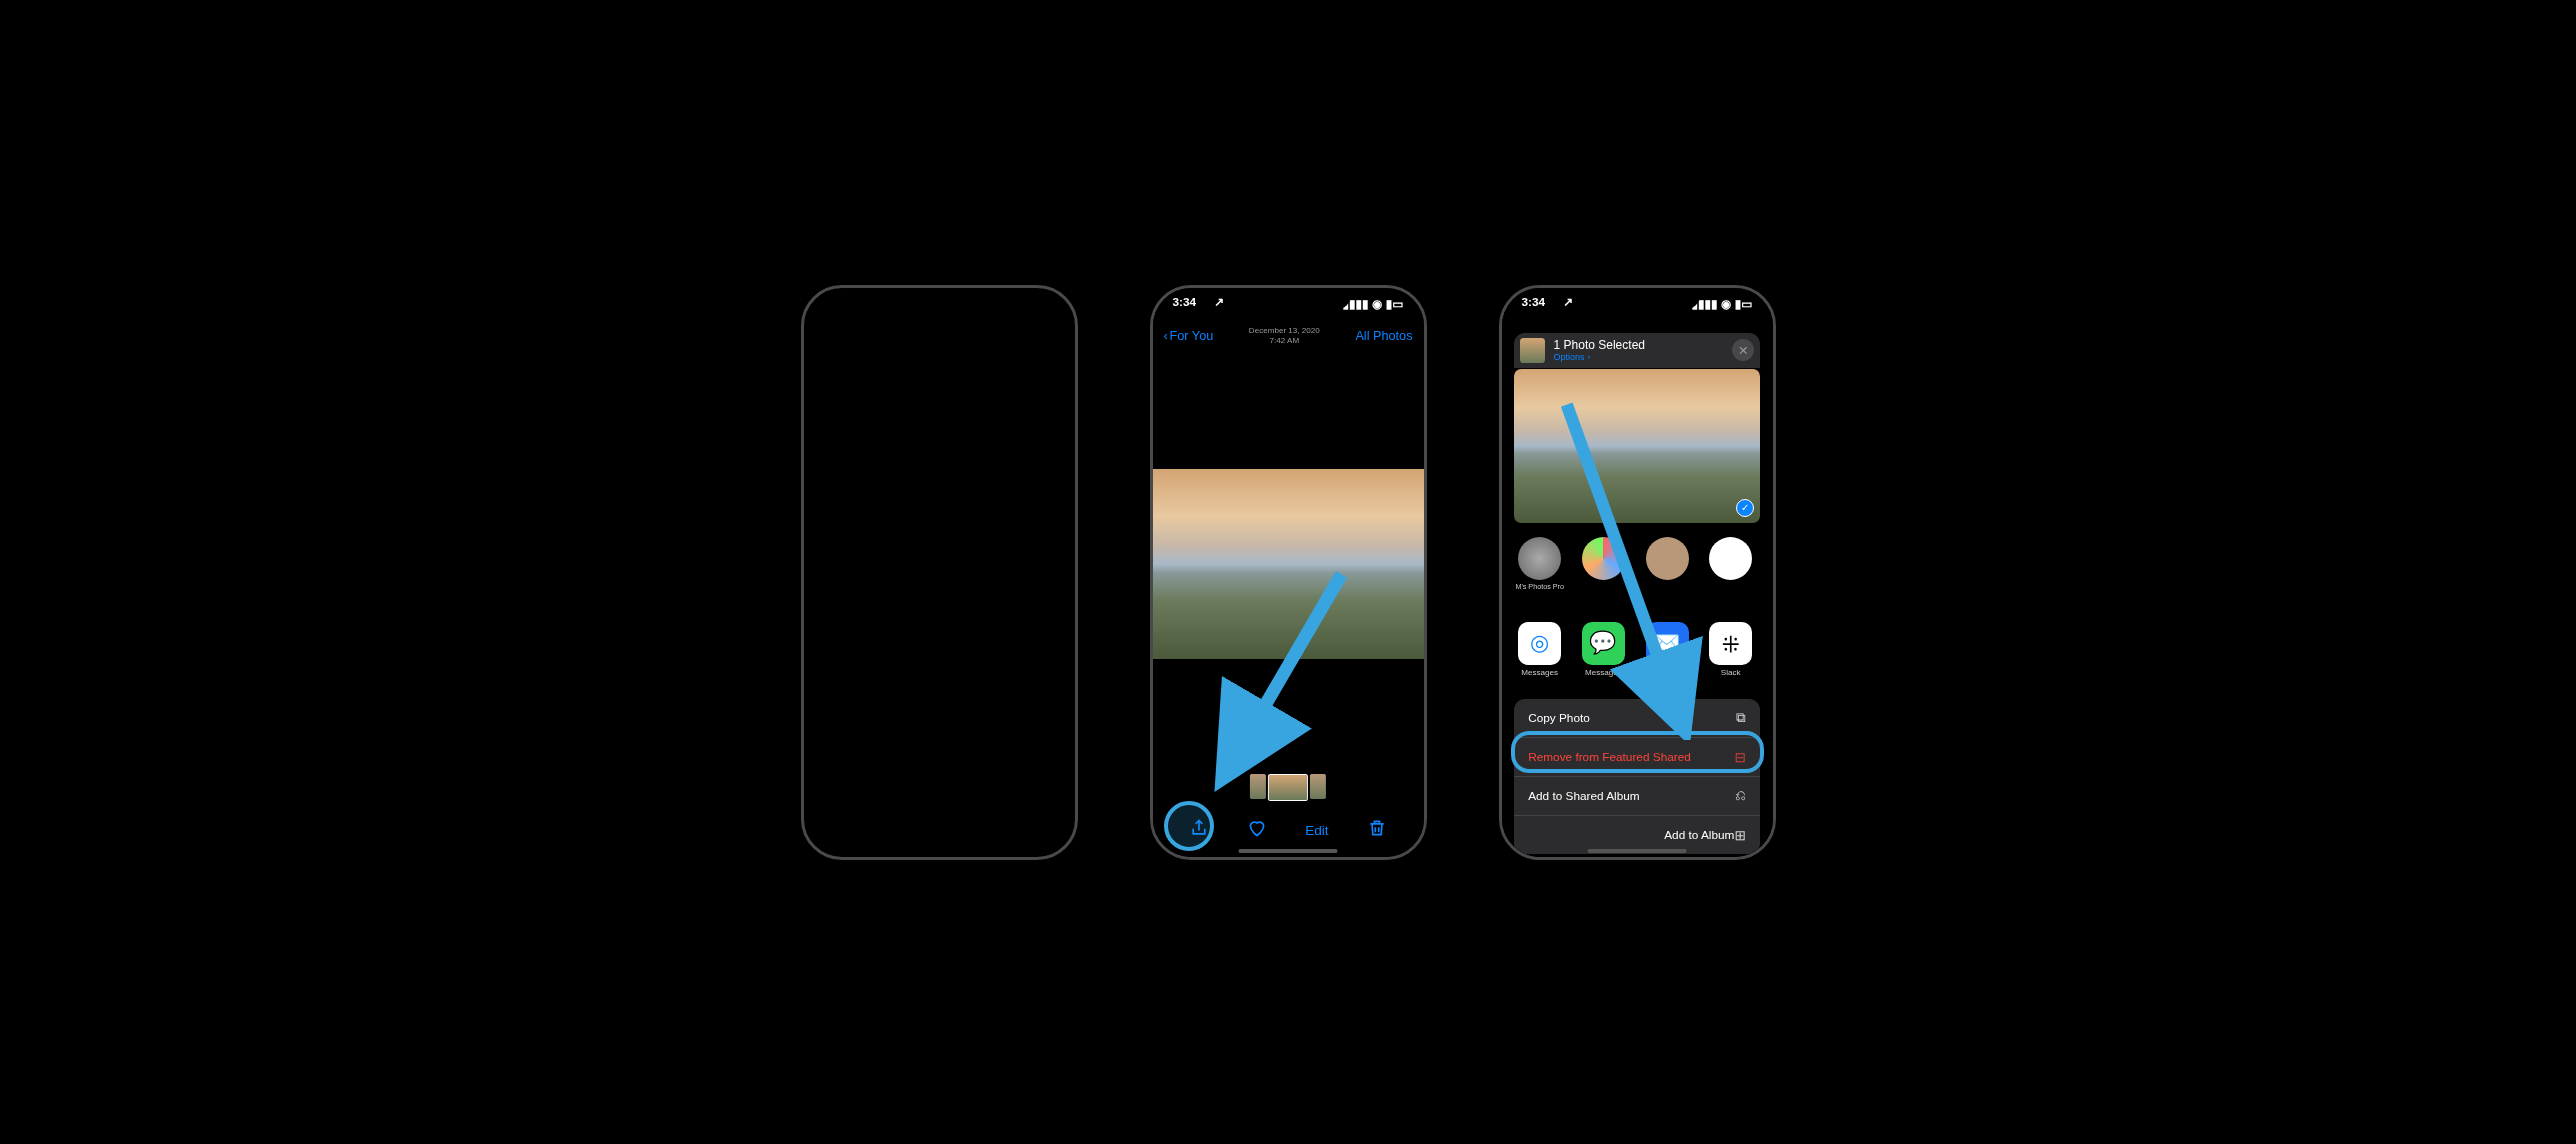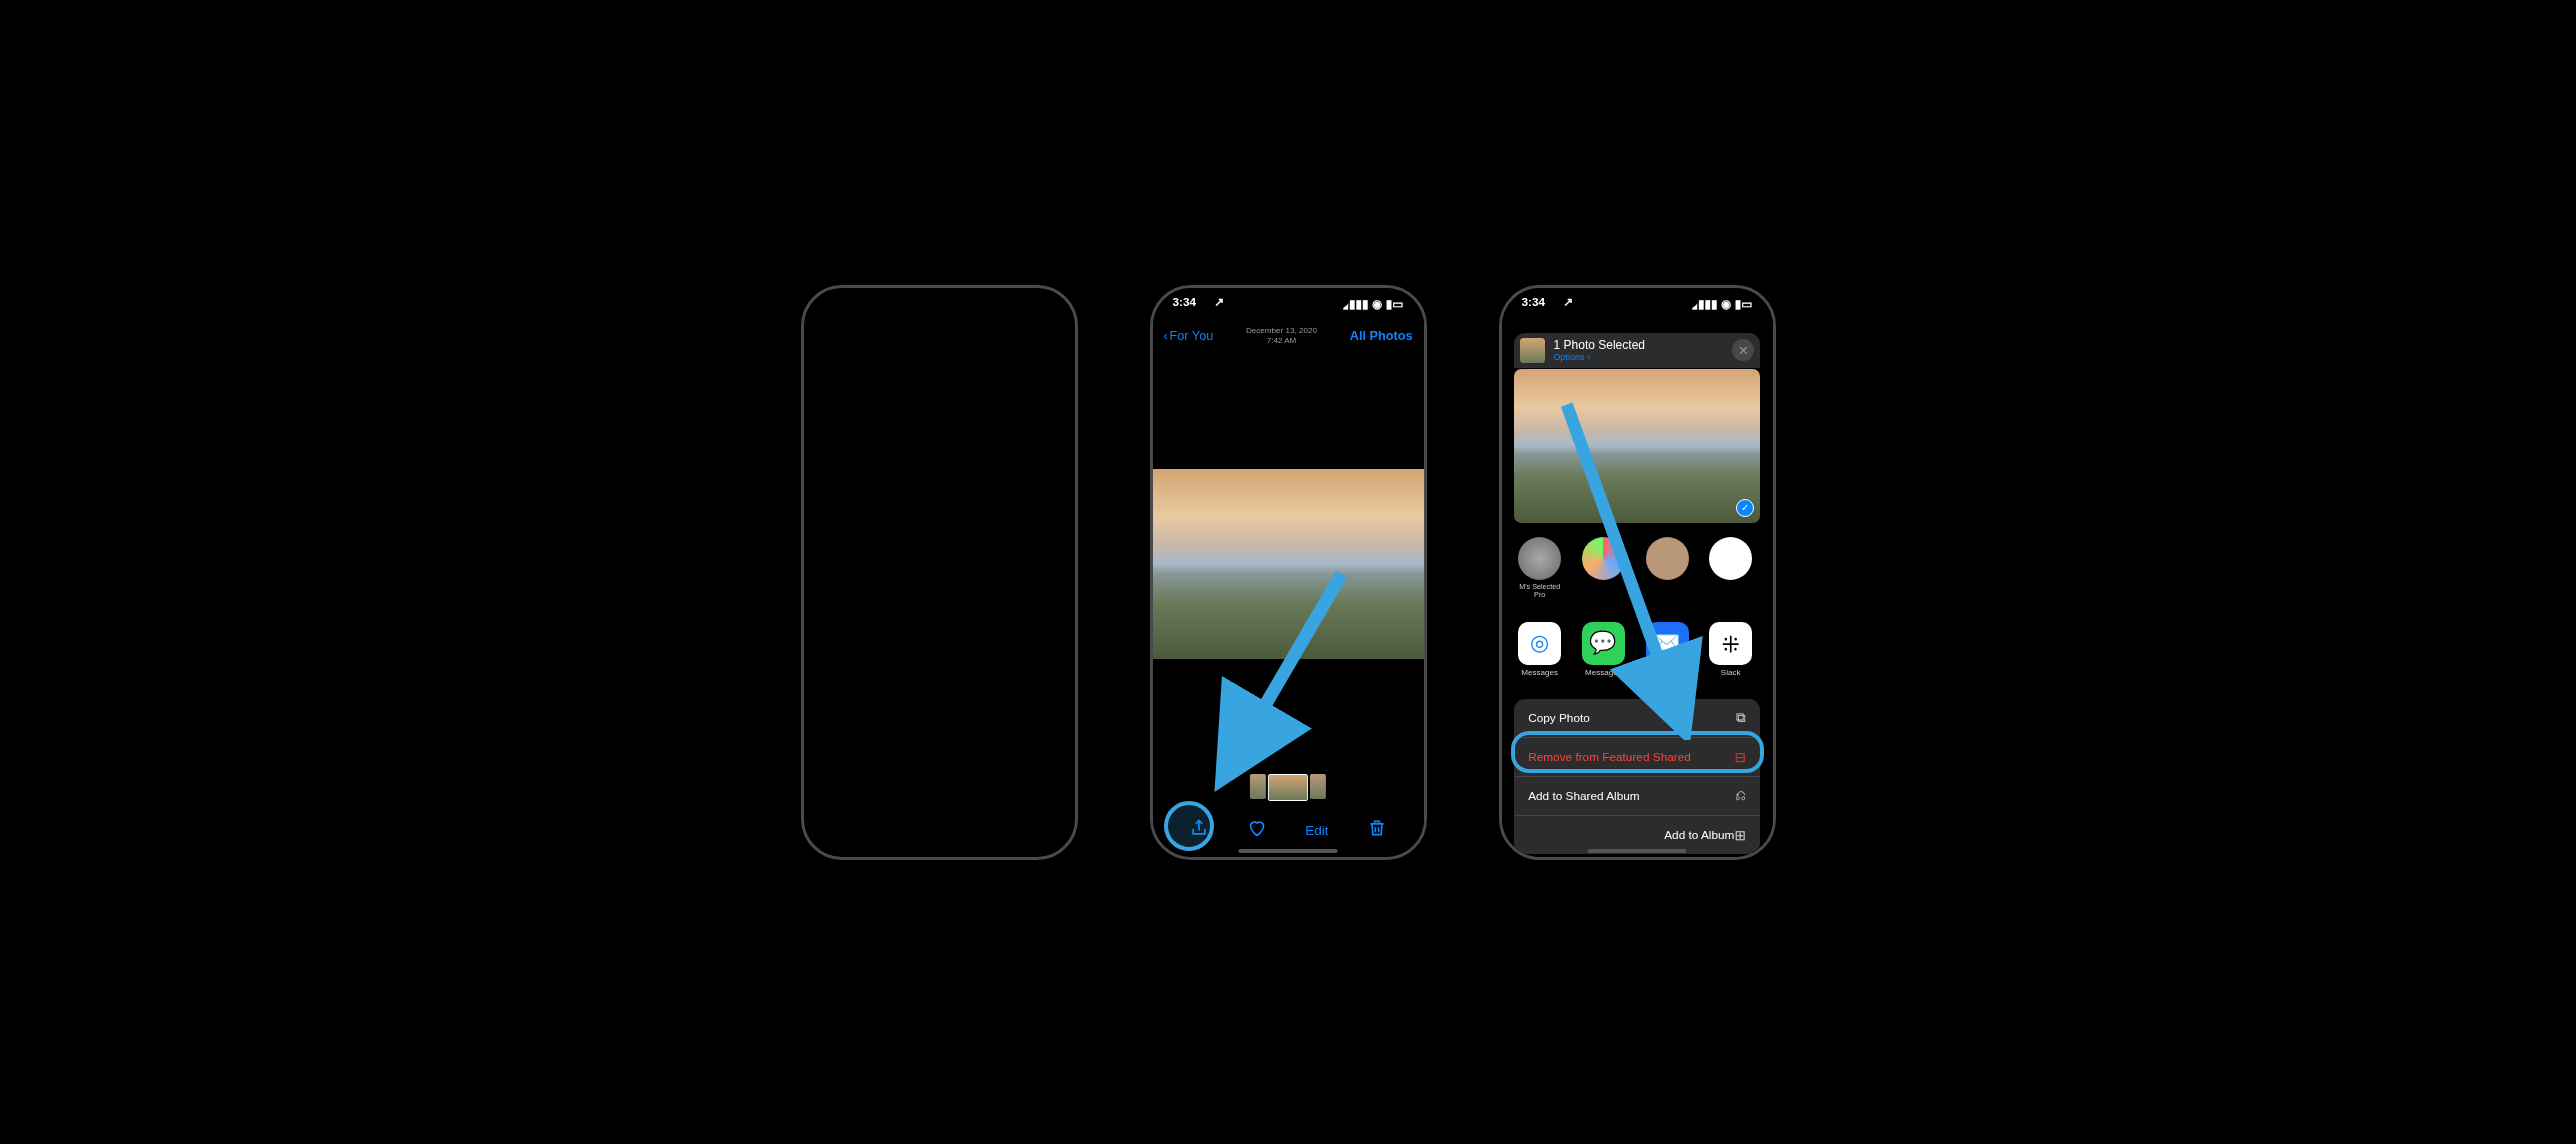--- a/index.html
+++ b/index.html
@@ -92,21 +92,21 @@
     top: 38px;
     left: 0;
     right: 0;
     display: flex;
     justify-content: space-between;
     align-items: center;
     padding: 0 11px;
     font-size: 12.7px;
   }
   .back-link { color: #0a84ff; display: flex; align-items: center; gap: 1.8px; }
-  .all-photos { color: #0a84ff; font-weight: bold; }
+  .all-photos { color: #0a84ff; }
   .photo-date { color: #999; font-size: 8.1px; text-align: center; line-height: 1.3; }
   .main-photo {
     position: absolute;
     top: 181px;
     left: 0;
     right: 0;
     height: 190px;
     background: linear-gradient(to bottom, #d4a574 0%, #e8c9a0 25%, #c8b8a8 40%, #a8b8c8 50%, #889898 55%, #6a7a5a 70%, #4a5a3a 100%);
   }
   .thumb-strip {
@@ -374,21 +374,21 @@
         </div>
     </div>
 
     <div class="share-preview">
       <div class="check-badge">✓</div>
     </div>
 
     <div class="people-row">
       <div class="person">
         <div class="person-avatar" style="background:radial-gradient(#aaa,#666)"></div>
-        <div class="person-label">M's Selected Pro</div>
+        <div class="person-label">M's Photos Pro</div>
       </div>
       <div class="person">
         <div class="person-avatar" style="background:conic-gradient(#f66,#6af,#fa6,#6f6)"></div>
         <div class="person-label"></div>
       </div>
       <div class="person">
         <div class="person-avatar" style="background:#b89878"></div>
         <div class="person-label"></div>
       </div>
       <div class="person">

